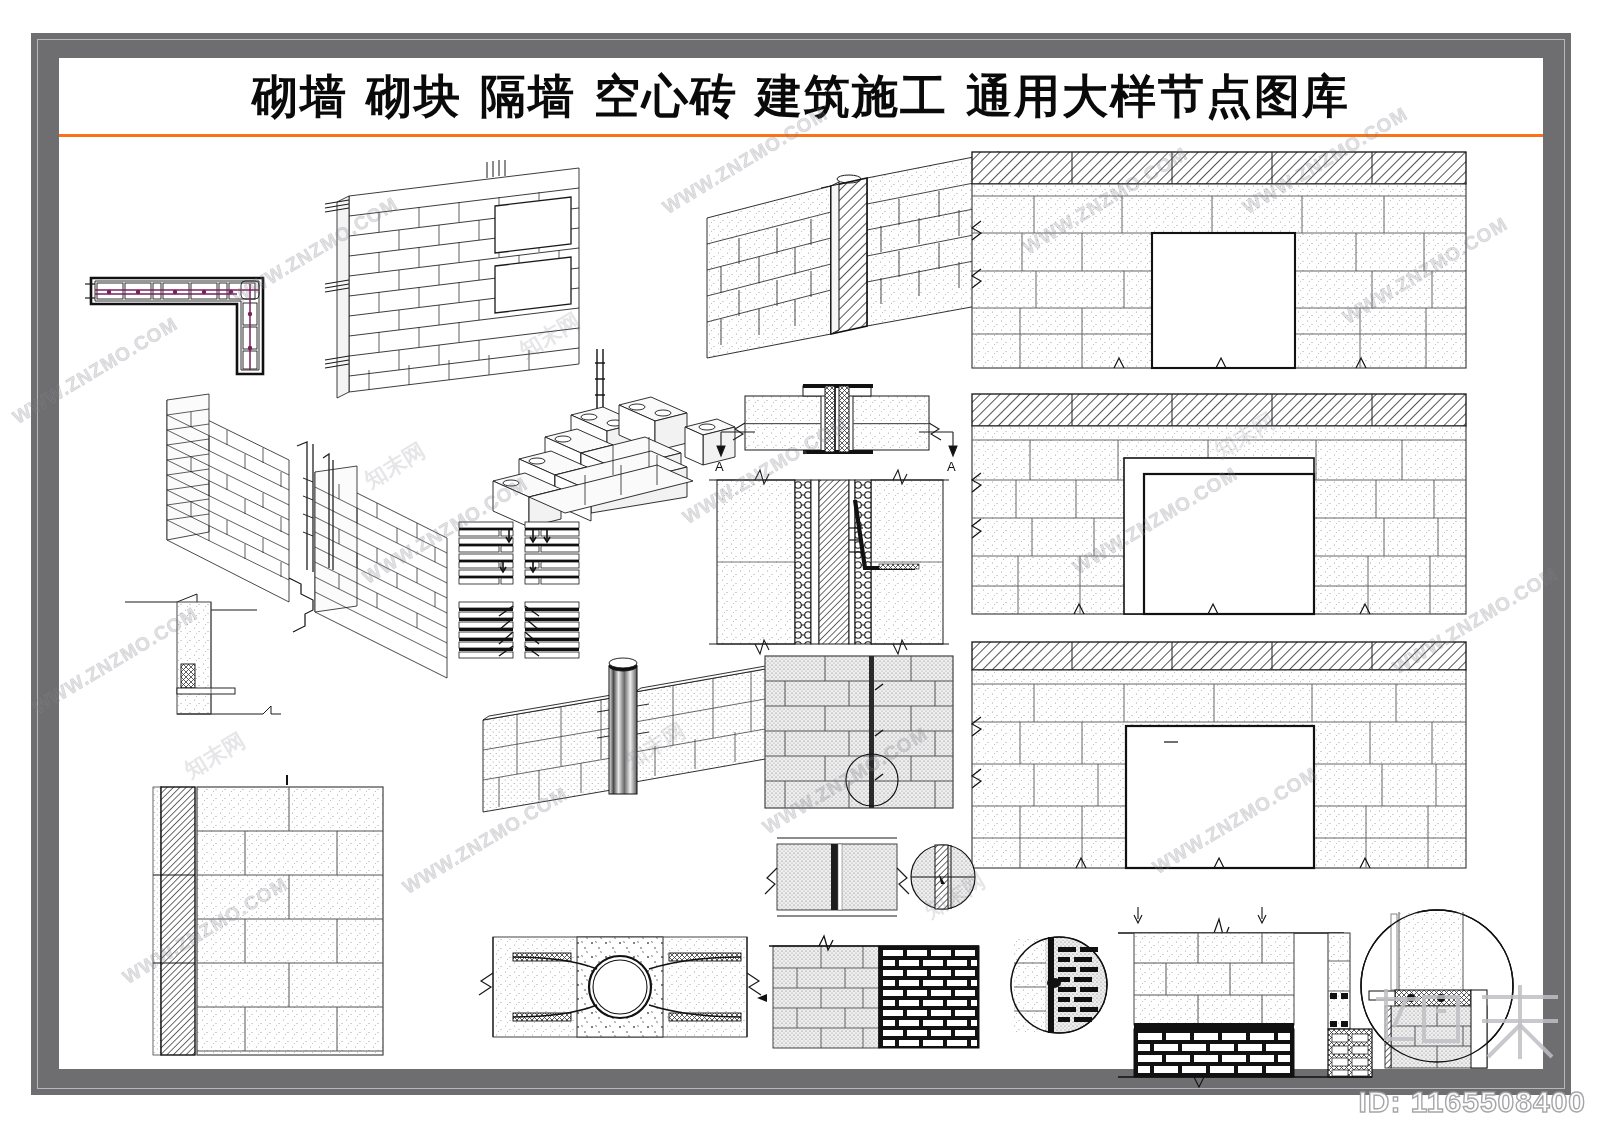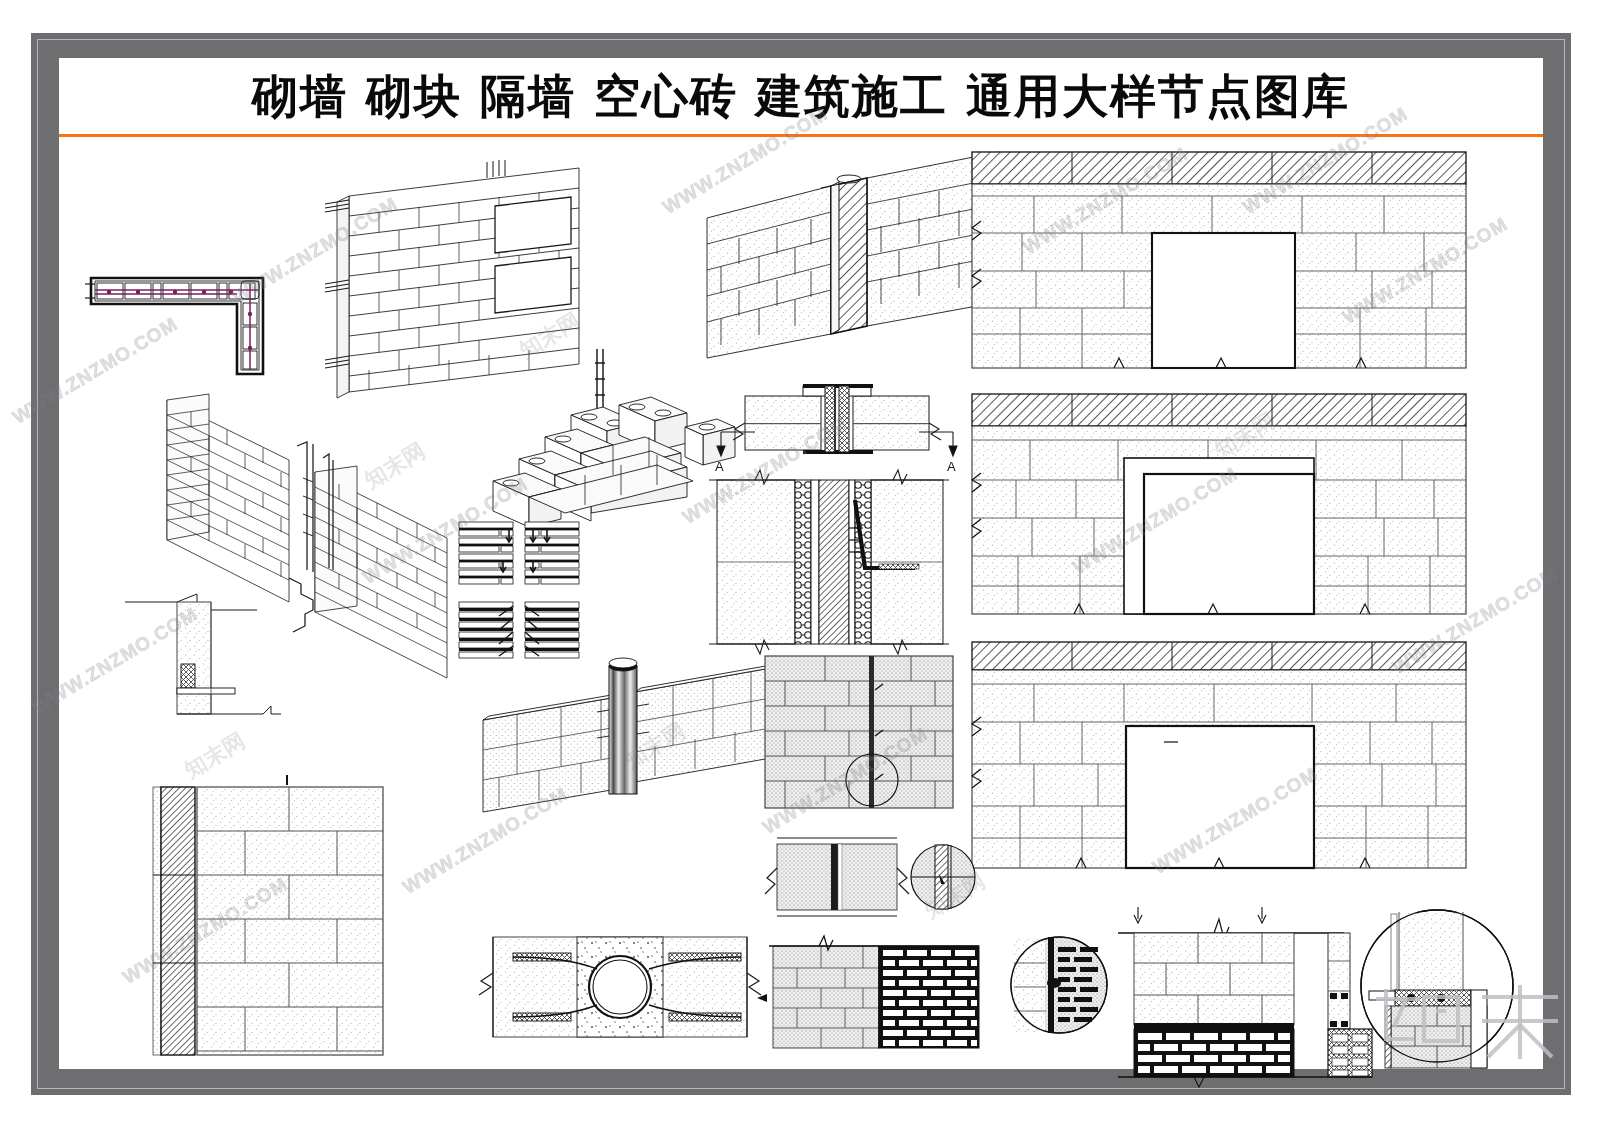--- a/index.html
+++ b/index.html
@@ -1326,14 +1326,15 @@
 
         <path d="M120 16 L196 16"></path>
         <path d="M120 40 L196 40"></path>
         <path d="M158 4 L158 78"></path>
         <path d="M158 44 L126 76"></path>
         <path d="M158 44 L190 76"></path>
       </g>
     </svg>
   </div>
 
+  <div id="idline">ID: 1165508400</div>
 
 </div>
 
 </body></html>

